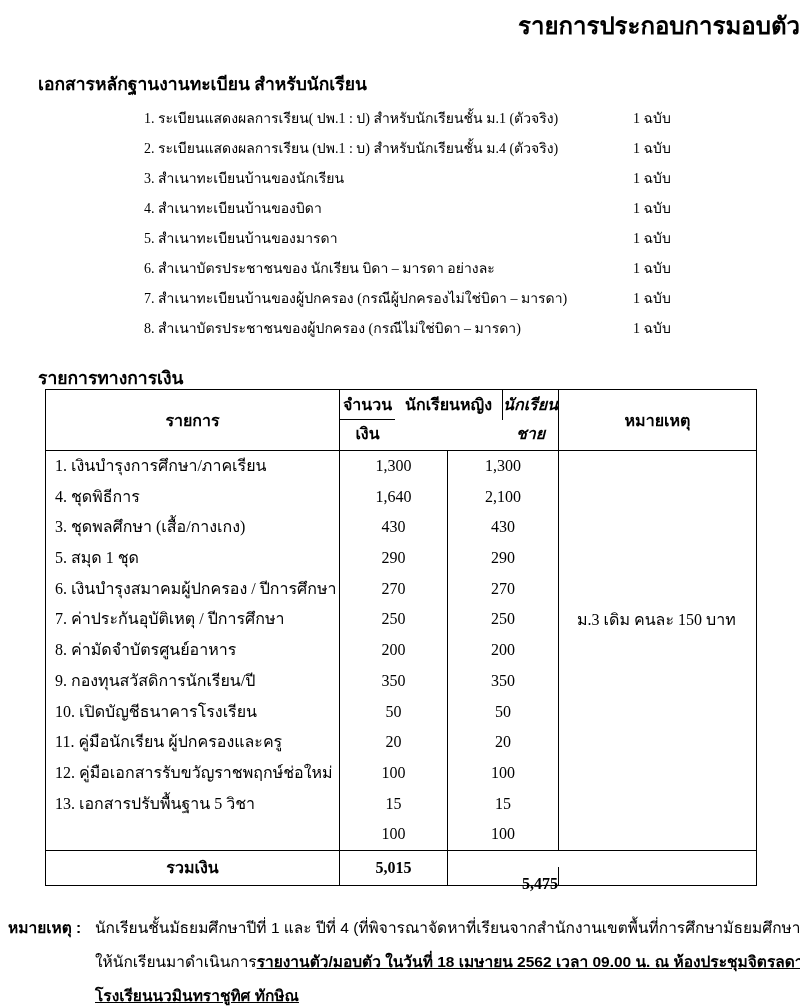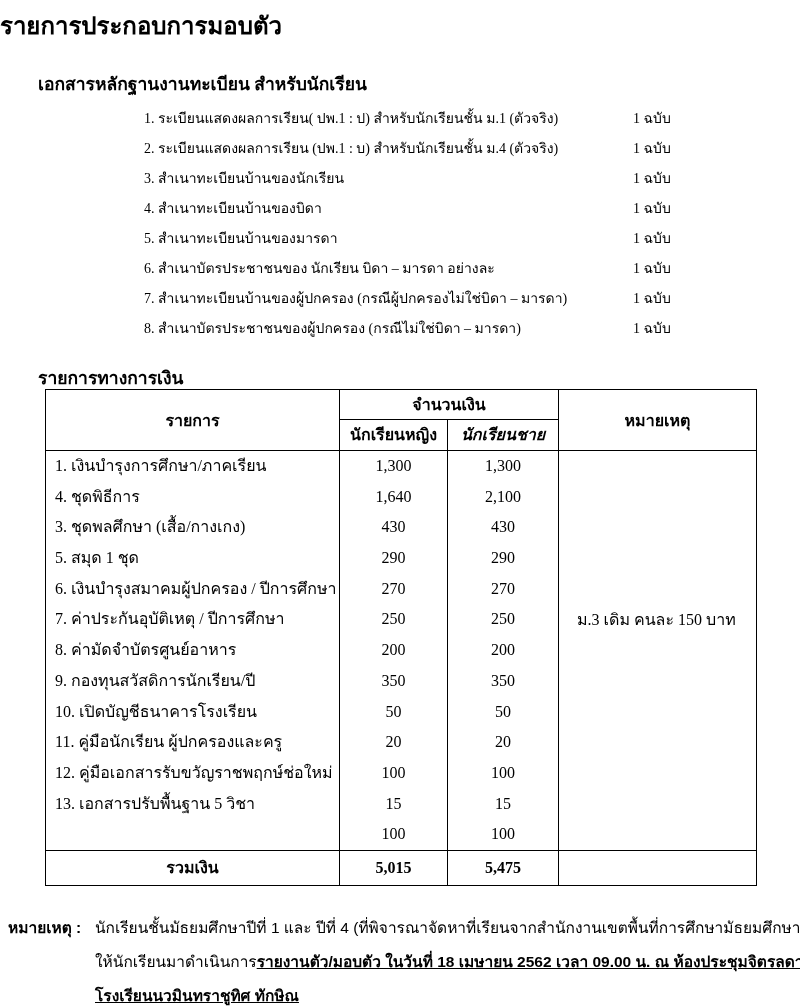--- a/index.html
+++ b/index.html
@@ -7,21 +7,21 @@
   body {
     position:relative;
     background:#ffffff;
     color:#000000;
     font-family:"Liberation Serif","DejaVu Serif",serif;
     overflow:hidden;
   }
 
   .page-title {
     position:absolute; top:6px; left:0; width:800px;
-    text-align:left; font-size:24px; font-weight:bold;
+    text-align:right; font-size:24px; font-weight:bold;
   }
 
   .sec-heading {
     position:absolute; left:38px;
     font-size:17.5px; font-weight:bold;
   }
   .sec-heading.docs { top:70px; }
   .sec-heading.fin  { top:364px; }
 
   .doc-list { position:absolute; top:104px; left:0; width:800px; }
@@ -31,40 +31,40 @@
 
   .fees-table {
     position:absolute; top:389px; left:45px;
     width:712px; height:497px;
     border:1px solid #000;
     font-size:16px;
   }
 
   .t-header { display:flex; height:61px; border-bottom:1px solid #000; font-weight:bold; }
   .th-item  { width:294px; border-right:1px solid #000; display:flex; align-items:center; justify-content:center; }
-  .th-amounts { width:219px; border-right:1px solid #000; display:flex; flex-direction:column; }
+  .th-amounts { width:219px; border-right:1px solid #000; display:flex; flex-direction:row; }
   .th-amount  { height:30px; line-height:29px; text-align:center; border-bottom:1px solid #000; }
   .th-sub     { display:flex; height:30px; line-height:29px; }
   .th-female  { width:108px; border-right:1px solid #000; text-align:center; }
   .th-male    { flex:1; text-align:center;font-style:italic; }
   .th-note    { flex:1; display:flex; align-items:center; justify-content:center; }
 
   .t-body   { display:flex; height:399px; }
   .tb-items  { width:294px; border-right:1px solid #000; }
   .tb-female { width:108px; border-right:1px solid #000; text-align:center; }
   .tb-male   { width:111px; border-right:1px solid #000; text-align:center; }
   .tb-note   { flex:1; }
   .tb-cell   { height:30.7px; line-height:30.7px; white-space:nowrap; }
   .tb-items .tb-cell { padding-left:9px; }
   .note-text { margin-top:154px; height:30.7px; line-height:30.7px; padding-left:18px; white-space:nowrap; }
 
   .t-total  { display:flex; height:35px; border-top:1px solid #000; font-weight:bold; line-height:33px; }
   .tt-label  { width:294px; border-right:1px solid #000; text-align:center; }
   .tt-female { width:108px; border-right:1px solid #000000; text-align:center; }
-  .tt-male   { width:111px; border-right:1px solid #000; text-align:center; }
+  .tt-male   { width:111px; border-right:1px solid #000; text-align:right;margin-top:16px; }
   .tt-note   { flex:1; }
 
   .footnote {
     position:absolute; top:911px; left:8px; width:790px;
     font-family:"Liberation Sans","DejaVu Sans",sans-serif;
     font-size:15.5px;
   }
   .fn-flex  { display:flex; }
   .fn-label { font-weight:bold; width:87px; flex-shrink:0; line-height:34px; white-space:nowrap; }
   .fn-body  { line-height:34px; }

